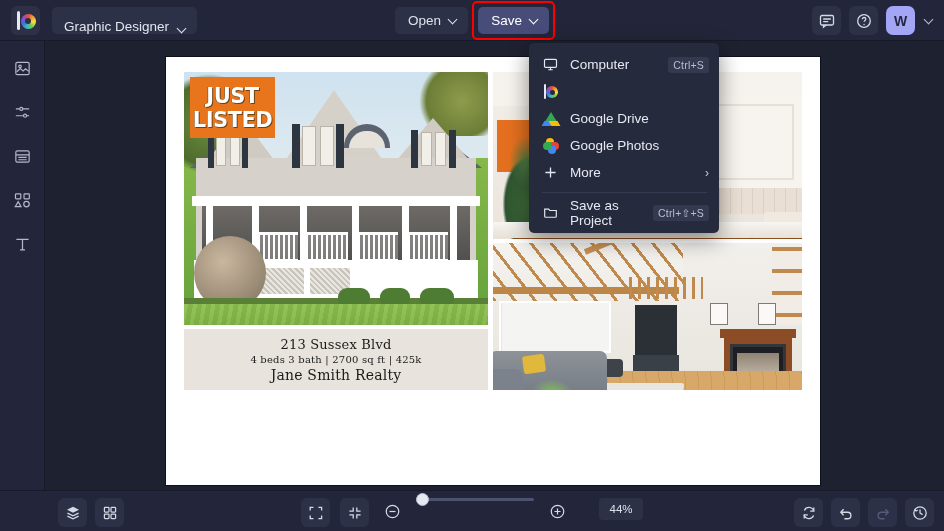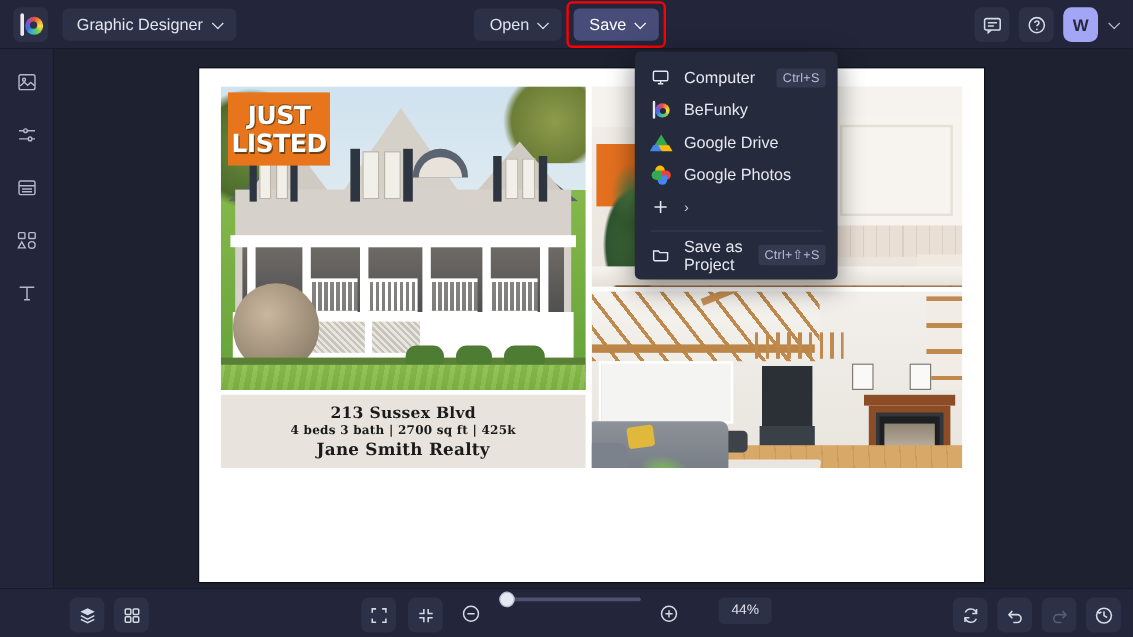--- a/index.html
+++ b/index.html
@@ -37,21 +37,21 @@
   }
   .befunky-mark .stem {
     position: absolute; left: 1px; top: 0px; width: 3px; height: 19px;
     background: #e8e9f0; border-radius: 2px;
   }
 
   .proj-select {
     position: absolute; left: 52px; top: 7px;
     height: 27px; padding: 0 10px 0 12px;
     background: #2d3147; border-radius: 5px;
-    display: flex; align-items: center; gap: 9px;
+    display: flex; align-items: flex-end; gap: 9px;
     color: #e3e5ee; font-size: 13.5px;
   }
   .chev { display: inline-block; width: 9px; height: 9px; position: relative; }
   .chev::after {
     content:''; position:absolute; left:0; top:0px;
     width:6px; height:6px; border-right:1.6px solid currentColor; border-bottom:1.6px solid currentColor;
     transform: rotate(45deg);
   }
 
   .center-btns {
@@ -221,21 +221,21 @@
     letter-spacing: -0.5px; font-family: "DejaVu Sans", sans-serif;
     text-shadow: 1px 1px 0 #6b4314, -0.5px -0.5px 0 #6b4314;
   }
 
   .info-card {
     width: 304px; height: 76px; background: #e8e4dd;
     display: flex; flex-direction: column; align-items: center; justify-content: center;
     gap: 2px;
   }
   .info-card div {
-    font-family: "DejaVu Serif", serif; font-weight: bold;
+    font-family: "DejaVu Serif", serif; font-weight: normal;
     color: #1b1b1b; font-size: 12.5px; letter-spacing: 0.2px;
   }
   .info-card .l1 { font-size: 13px; }
   .info-card .l2 { font-size: 10px; }
   .info-card .l3 { font-size: 14px; }
 
   
   .right-col { display:flex; flex-direction: column; }
   .kitchen-photo {
     position:relative; width:309px; height:212px; overflow:hidden;
@@ -399,21 +399,21 @@
     margin-left: 18px;
   }
   .bb-right { position:absolute; right:10px; top:7px; display:flex; gap:8px; }
   .disabled { color:#565b78; }
   .plain-icon { display:flex; align-items:center; justify-content:center;
     width: 27px; height:27px; color:#d6d9e6; }
 
   
   .menu {
     position: absolute; left: 529px; top: 43px;
-    width: 169px; padding: 8px 0 7px 0;
+    width: 190px; padding: 8px 0 7px 0;
     background: #262a3d; border-radius: 5px;
     box-shadow: 0 6px 22px rgba(0,0,0,0.45);
     z-index: 50;
   }
   .menu-item {
     height: 27px; padding: 0 10px 0 13px;
     display:flex; align-items:center; gap:11px;
     color:#e6e8f1; font-size:13.5px;
   }
   .menu-item .mi-icon { width:17px; height:17px; display:flex; align-items:center; justify-content:center; }
@@ -661,21 +661,20 @@
       <span class="kbd">Ctrl+S</span>
     </div>
 
     <div class="menu-item">
       <span class="mi-icon">
         <span class="bf-mini">
             <span class="s"></span>
             <span class="r"></span>
           </span>
       </span>
-      <span class="mi-label">BeFunky</span>
     </div>
 
     <div class="menu-item">
       <span class="mi-icon">
         <span class="gdrive">
             <i class="gd1"></i>
             <i class="gd2"></i>
             <i class="gd3"></i>
           </span>
       </span>
@@ -693,20 +692,21 @@
       </span>
       <span class="mi-label">Google Photos</span>
     </div>
 
     <div class="menu-item">
       <span class="mi-icon">
         <svg width="15" height="15" viewBox="0 0 16 16" stroke="currentColor" stroke-width="1.4">
           <path d="M8 2.6v10.8M2.6 8h10.8"></path>
         </svg>
       </span>
+      <span class="mi-label">More</span>
       <span class="arrow-r">›</span>
     </div>
 
     <div class="menu-sep"></div>
 
     <div class="menu-item">
       <span class="mi-icon">
         <svg width="15" height="15" viewBox="0 0 16 16" fill="none" stroke="currentColor" stroke-width="1.25">
           <path d="M1.8 4.4h4.3l1.2 1.5h6.9v6.2a1 1 0 01-1 1H2.8a1 1 0 01-1-1z"></path>
         </svg>

